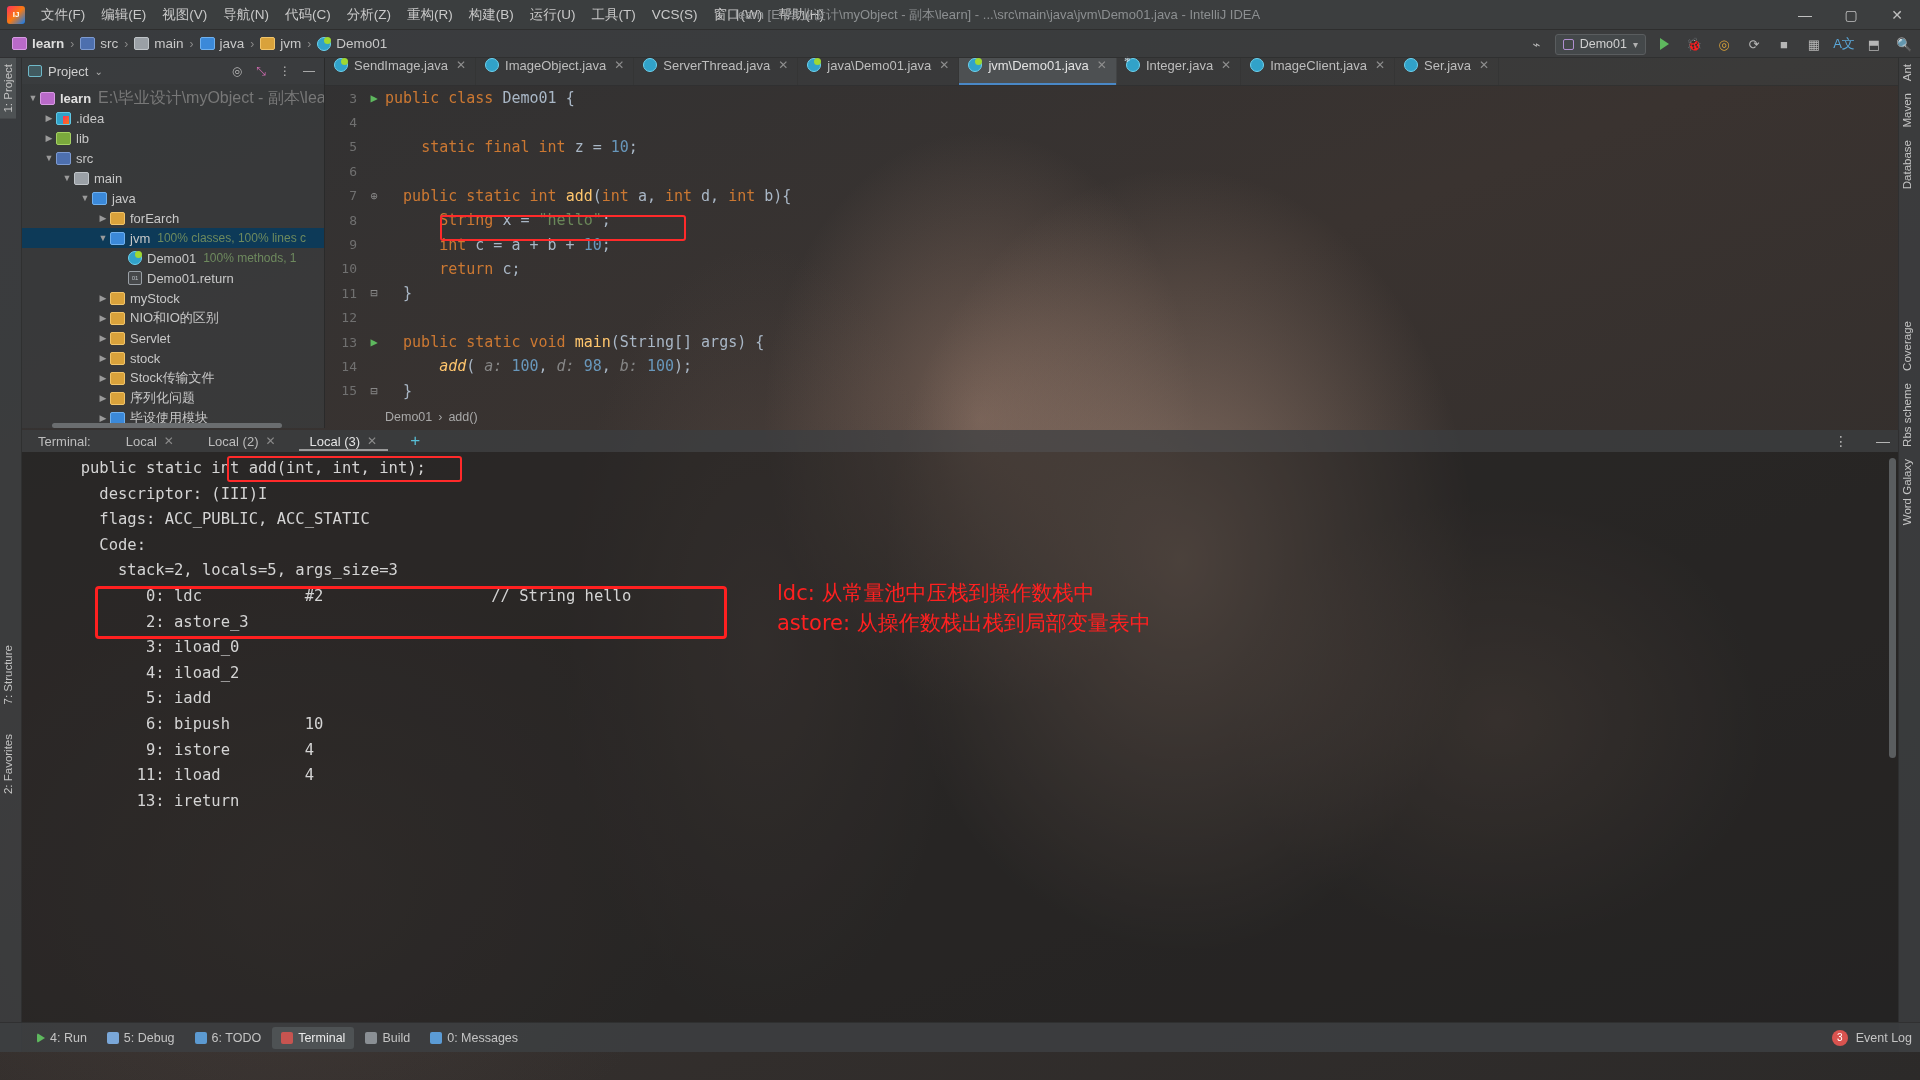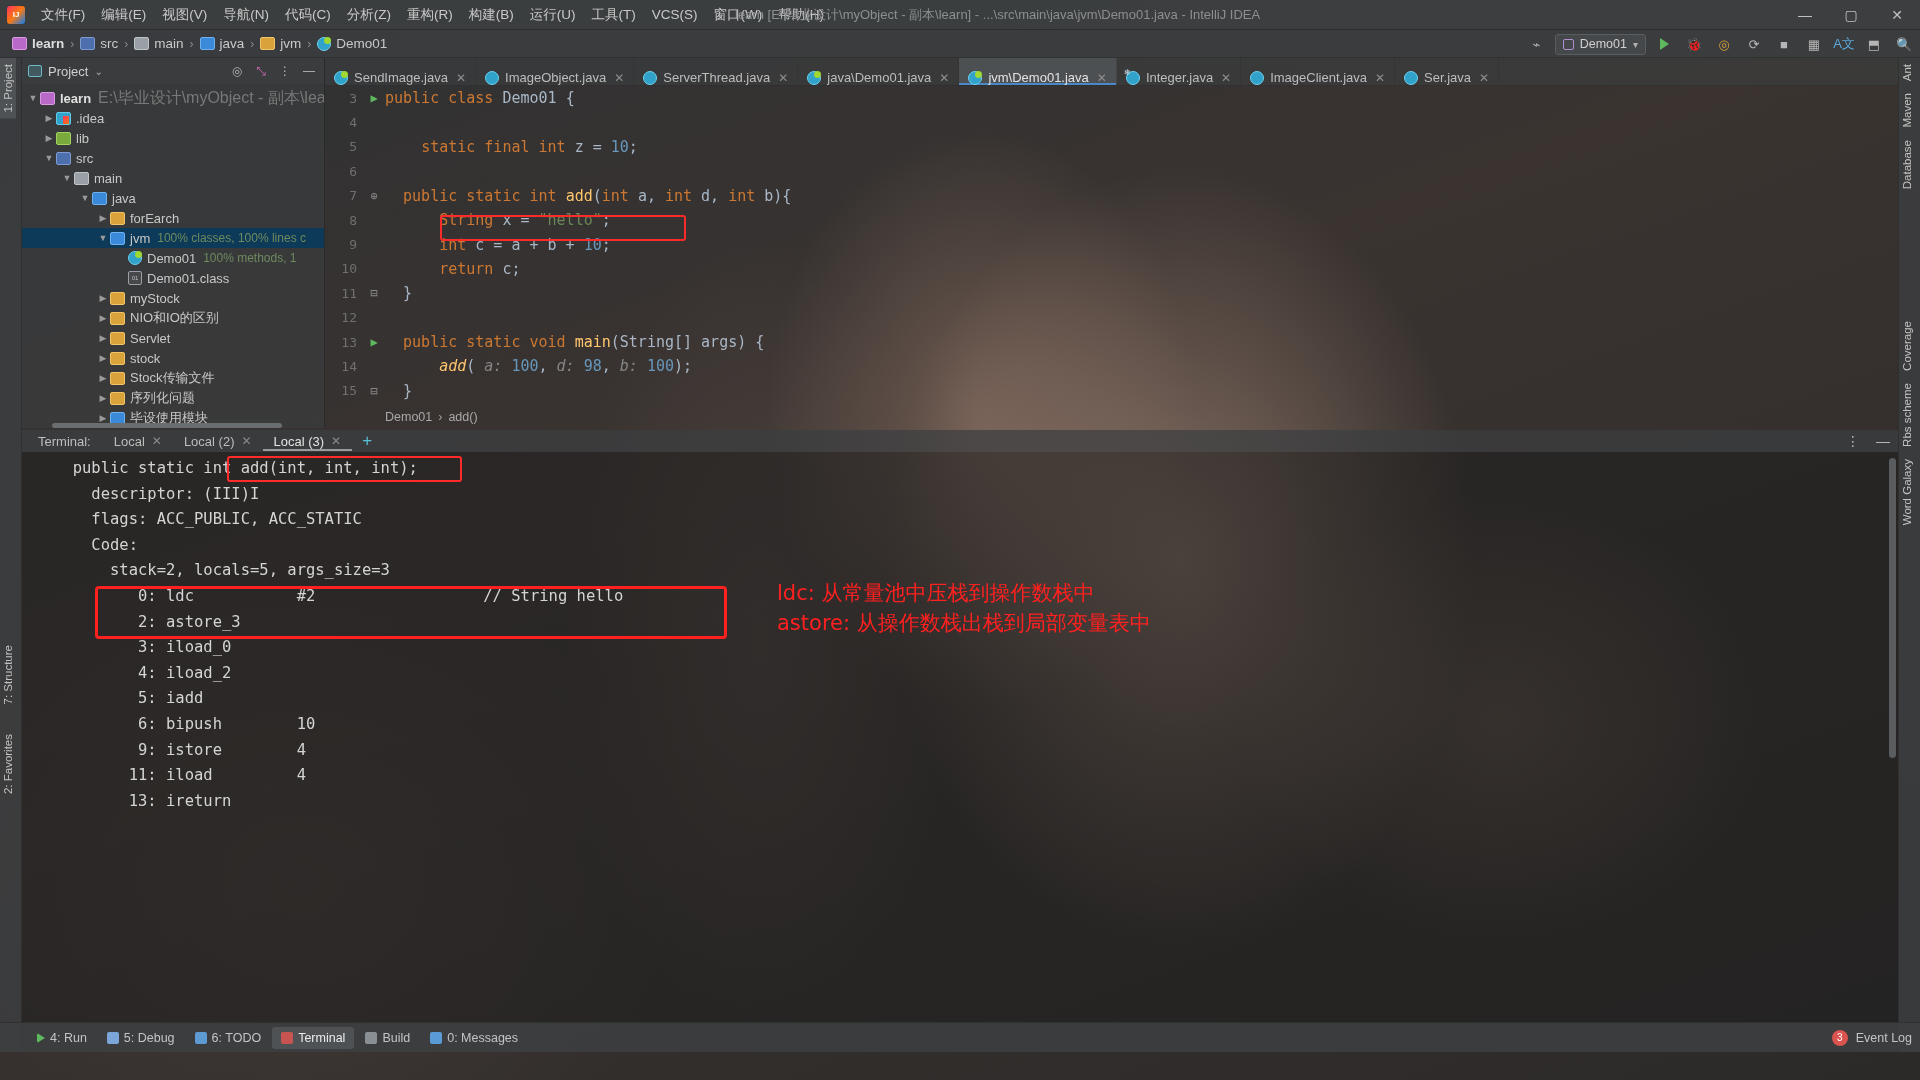--- a/index.html
+++ b/index.html
@@ -125,21 +125,21 @@
   .ico-bin::after{content:"01";position:absolute;inset:0;font-size:6px;color:#b9bfc4;display:flex;align-items:center;justify-content:center;}
   #tree-scroll{position:absolute;bottom:0;left:30px;width:230px;height:5px;background:#6a6d6f;border-radius:3px;}
 
   
   #editor-tabs{
     position:absolute; left:325px; top:58px; right:22px; height:28px;
     background: rgba(60,63,65,0.55); display:flex; align-items:stretch; z-index:20;
     border-bottom:1px solid rgba(40,40,40,0.5);
   }
   .etab{
-    display:flex;align-items:flex-end;gap:6px;padding:0 9px;color:#bdbdbd;font-size:13px;white-space:nowrap;
+    display:flex;align-items:flex-start;gap:6px;padding:0 9px;color:#bdbdbd;font-size:13px;white-space:nowrap;
     border-right:1px solid rgba(45,45,45,0.35); cursor:default;
   }
   .etab.active{ background: rgba(79,83,85,0.92); box-shadow: inset 0 -2px 0 #4a88c7; color:#e2e2e2;}
   .etab .x{color:#8f8f8f;font-size:12px;margin-left:2px;}
   .ico-intf{width:14px;height:14px;border-radius:50%;background:#31a2c9;border:1px solid #6dd2ef;position:relative;flex:none;}
   .ico-intf.snow::after{content:"❄";position:absolute;left:-3px;top:-4px;font-size:8px;color:#cfe9f5;}
 
   #editor{
     position:absolute; left:325px; top:86px; right:22px; height:320px;
     overflow:hidden; z-index:18;
@@ -163,38 +163,38 @@
     border:2px solid #ff2a2a;border-radius:3px;z-index:19;pointer-events:none;
   }
   #breadcrumb-bottom{
     position:absolute;left:325px;top:406px;right:22px;height:22px;
     display:flex;align-items:center;gap:6px;padding-left:60px;color:#a8a8a8;font-size:12.5px;z-index:18;
   }
 
   
   #terminal-head{
     position:absolute;left:22px;top:430px;right:22px;height:22px;
-    background:rgba(60,63,65,0.72); display:flex;align-items:center;gap:0;z-index:22;
+    background:rgba(60,63,65,0.72); display:flex;align-items:center;gap:12px;z-index:22;
     font-size:13px;
   }
   .tm-label{color:#bdbdbd;padding:0 12px 0 16px;}
   .tm-tab{display:flex;align-items:center;gap:7px;padding:2px 11px;color:#bdbdbd;cursor:default;}
   .tm-tab.active{color:#e4e4e4;box-shadow: inset 0 -2px 0 #9a9a9a;}
   .tm-tab .x{color:#8b8b8b;font-size:12px;}
   .tm-plus{color:#58c0d8;font-size:17px;padding:0 10px;}
   #terminal-head .spacer{flex:1;}
   .tm-ico{color:#b5b5b5;font-size:14px;padding:0 8px;}
 
   #terminal{
     position:absolute;left:22px;top:452px;right:22px;bottom:58px;
     background: rgba(30,30,30,0.56); z-index:21; overflow:hidden;
     font-family:"DejaVu Sans Mono","Liberation Mono",monospace;
     font-size:15.5px; color:#d4d4d4; padding-top:7px;
   }
-  .tline{height:25.6px;white-space:pre;padding-left:32px;}
+  .tline{height:25.6px;white-space:pre;padding-left:24px;margin-left:16px;}
   #term-scroll{position:absolute;right:2px;top:6px;width:7px;height:300px;background:#5a5d5f;border-radius:4px;}
   #hl-sig{position:absolute;left:227px;top:456px;width:235px;height:26px;border:2px solid #ff2a2a;border-radius:3px;z-index:24;pointer-events:none;}
   #hl-ldc{position:absolute;left:95px;top:586px;width:632px;height:53px;border:3px solid #ff2020;border-radius:4px;z-index:24;pointer-events:none;}
   #annot{
     position:absolute;left:777px;top:578px;z-index:25;
     color:#ff2020; font-size:21px; line-height:30px;
     font-family:"DejaVu Sans","Liberation Sans",sans-serif; white-space:nowrap;
   }
 
   
@@ -375,21 +375,21 @@
         <span class="tlabel">jvm</span>
         <span class="tcov">100% classes, 100% lines c</span>
       </div>
       <div class="trow" style="padding-left:106px">
         <span class="ico-class"></span>
         <span class="tlabel">Demo01</span>
         <span class="tcov">100% methods, 1</span>
       </div>
       <div class="trow" style="padding-left:106px">
         <span class="ico-bin"></span>
-        <span class="tlabel">Demo01.class</span>
+        <span class="tlabel">Demo01.return</span>
       </div>
       <div class="trow" style="padding-left:74px">
         <span class="tarrow">▶</span>
         <span class="mini-ico ico-folder-yellow"></span>
         <span class="tlabel">myStock</span>
       </div>
       <div class="trow" style="padding-left:74px">
         <span class="tarrow">▶</span>
         <span class="mini-ico ico-folder-yellow"></span>
         <span class="tlabel">NIO和IO的区别</span>

